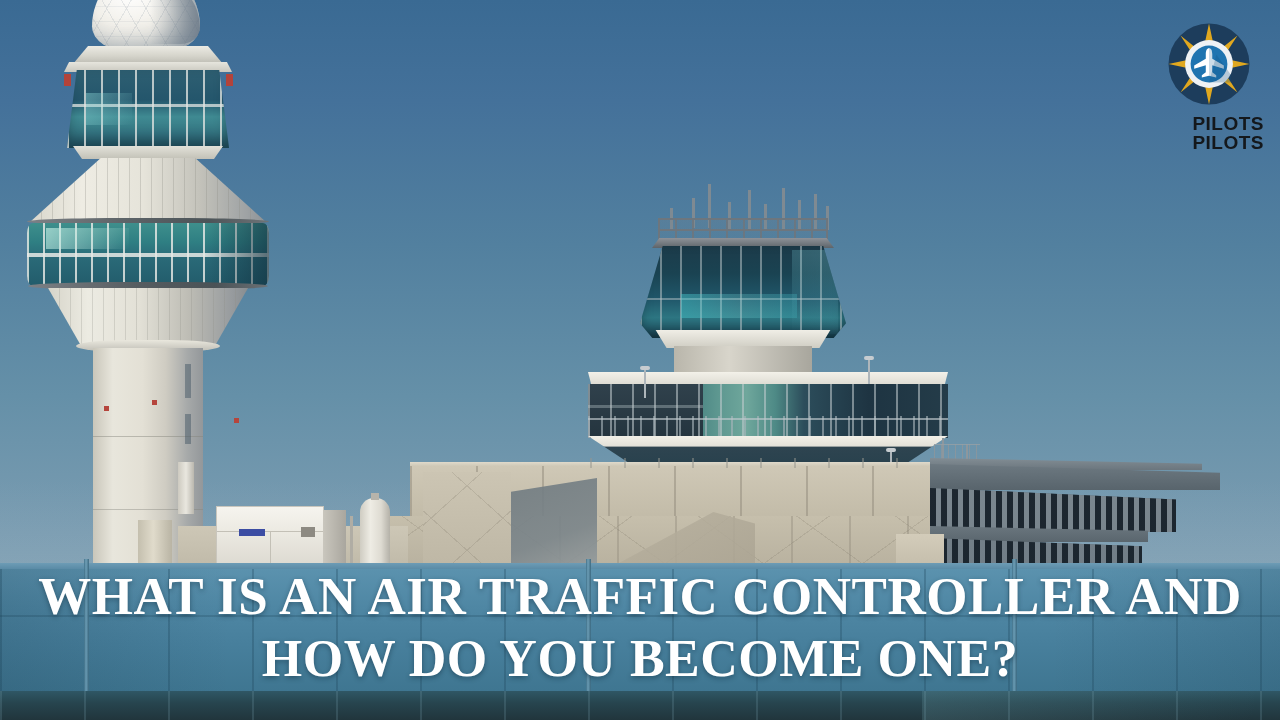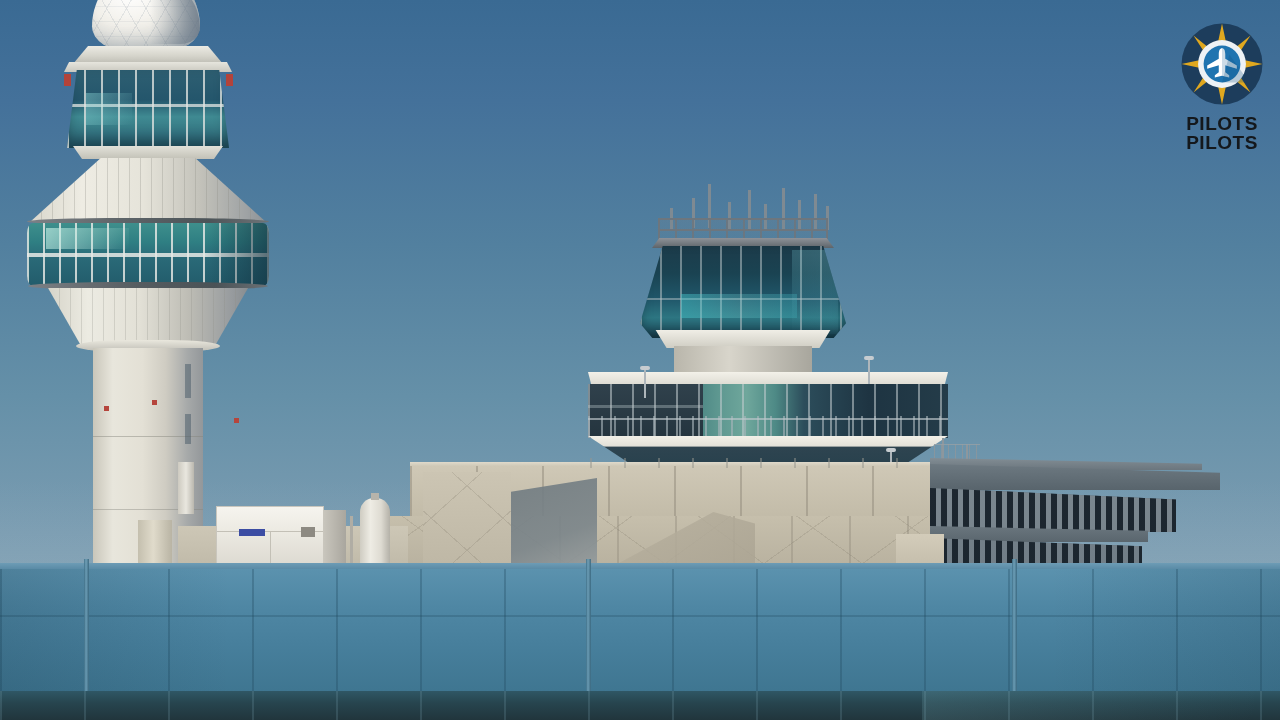--- a/index.html
+++ b/index.html
@@ -415,21 +415,21 @@
     background:repeating-linear-gradient(90deg, rgba(120,160,175,.22) 0 2px, transparent 2px 84px);
   }
   .wall .glassband .refl {
     position:absolute; left:72%; top:0; width:26%; height:100%;
     background:linear-gradient(110deg, rgba(110,160,170,.22), rgba(60,110,125,0));
   }
   .wall .post { position:absolute; top:-4px; width:5px; height:160px;
     background:linear-gradient(90deg,#3e6e86,#6fa0b8 40%,#38657c); opacity:.9; }
 
   
-  .logo { position:absolute; right:3px; top:18px; width:110px; text-align:center; }
+  .logo { position:absolute; right:16px; top:18px; width:110px; text-align:right; }
   .logo .badge { position:relative; width:92px; height:92px; margin:0 auto; }
   .logo .logo-text {
     margin-top:4px;
     font-family:"Liberation Sans", sans-serif;
     font-weight:bold; color:#14181c;
     font-size:19px; line-height:19px; letter-spacing:.5px;
   }
 
   
   .title-wrap {
@@ -629,14 +629,18 @@
         <path d="M50 33 c2.4 0 3.4 2.6 3.5 6.2 l0 5.1 l12.6 7.4 l0 3.4 l-12.6 -3.8 l0 7.6 l4.3 3.3 l0 2.6 l-7.8 -2.0 z" fill="#1a5f92" opacity="0.22"></path>
         <path d="M58 40 L74 62 L74 70 L50 70 Z" fill="#10507f" opacity="0.25"></path>
       </svg>
     </div>
     <div class="logo-text">
       <div>PILOTS</div>
       <div>PILOTS</div>
     </div>
   </div>
 
+  <div class="title-wrap">
+    <span class="title-line l1">WHAT IS AN AIR TRAFFIC CONTROLLER AND</span>
+    <span class="title-line l2">HOW DO YOU BECOME ONE?</span>
+  </div>
 
 </div>
 
 </body></html>

